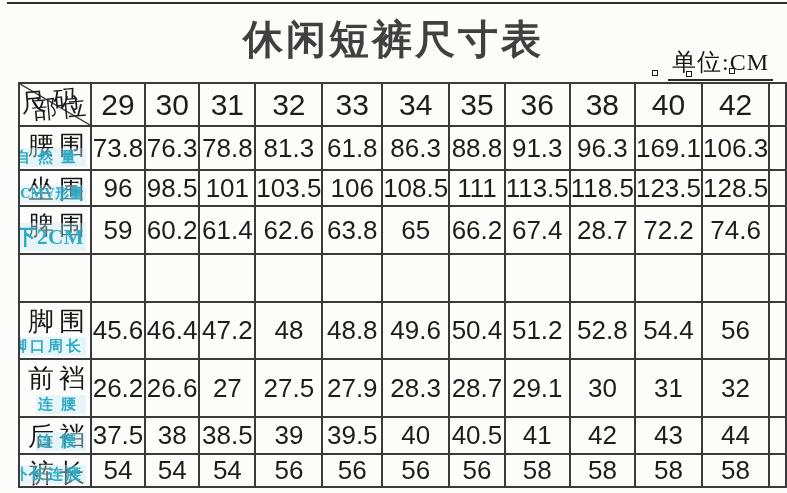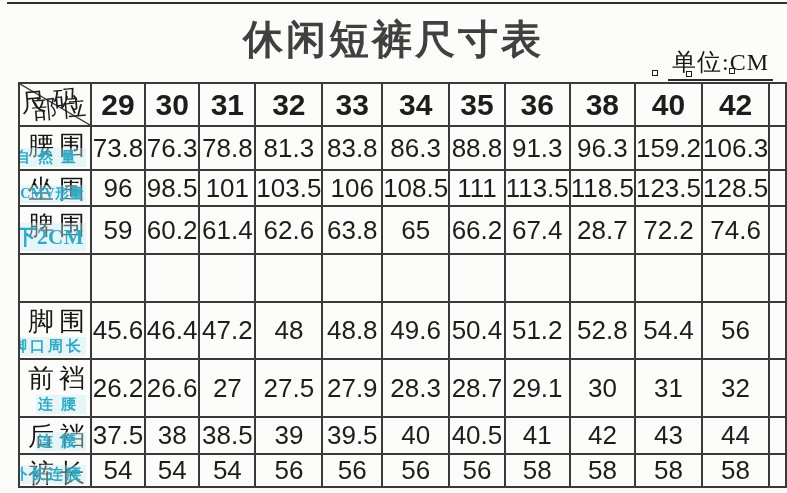--- a/index.html
+++ b/index.html
@@ -53,21 +53,21 @@
   table.size-table td, table.size-table th {
     border: 2px solid #3a3a3a;
     padding: 0;
     text-align: center;
     vertical-align: middle;
     background: transparent;
     color: #1d1d1d;
   }
   th.size-head {
     font-size: 30px;
-    font-weight: bold;
+    font-weight: normal;
     font-family: "Liberation Sans", sans-serif;
   }
   td.value-cell {
     font-size: 26px;
     font-family: "Liberation Sans", sans-serif;
   }
   td.corner-cell {
     position: relative;
     overflow: hidden;
   }
@@ -170,26 +170,26 @@
   <tbody id="body-rows">
       <tr style="height: 44px;">
         <td class="label-cell">
           <span class="lbl">腰围</span>
           <span class="sub" style="font-size: 15px; letter-spacing: 8px;">自然量</span>
         </td>
         <td class="value-cell">73.8</td>
         <td class="value-cell">76.3</td>
         <td class="value-cell">78.8</td>
         <td class="value-cell">81.3</td>
-        <td class="value-cell">83.8</td>
+        <td class="value-cell">61.8</td>
         <td class="value-cell">86.3</td>
         <td class="value-cell">88.8</td>
         <td class="value-cell">91.3</td>
         <td class="value-cell">96.3</td>
-        <td class="value-cell">159.2</td>
+        <td class="value-cell">169.1</td>
         <td class="value-cell">106.3</td>
         <td></td>
       </tr>
       <tr style="height: 36px;">
         <td class="label-cell">
           <span class="lbl">坐围</span>
           <span class="sub" style="font-size: 14px; letter-spacing: 0.5px;">裆上8CMV形量</span>
         </td>
         <td class="value-cell">96</td>
         <td class="value-cell">98.5</td>

